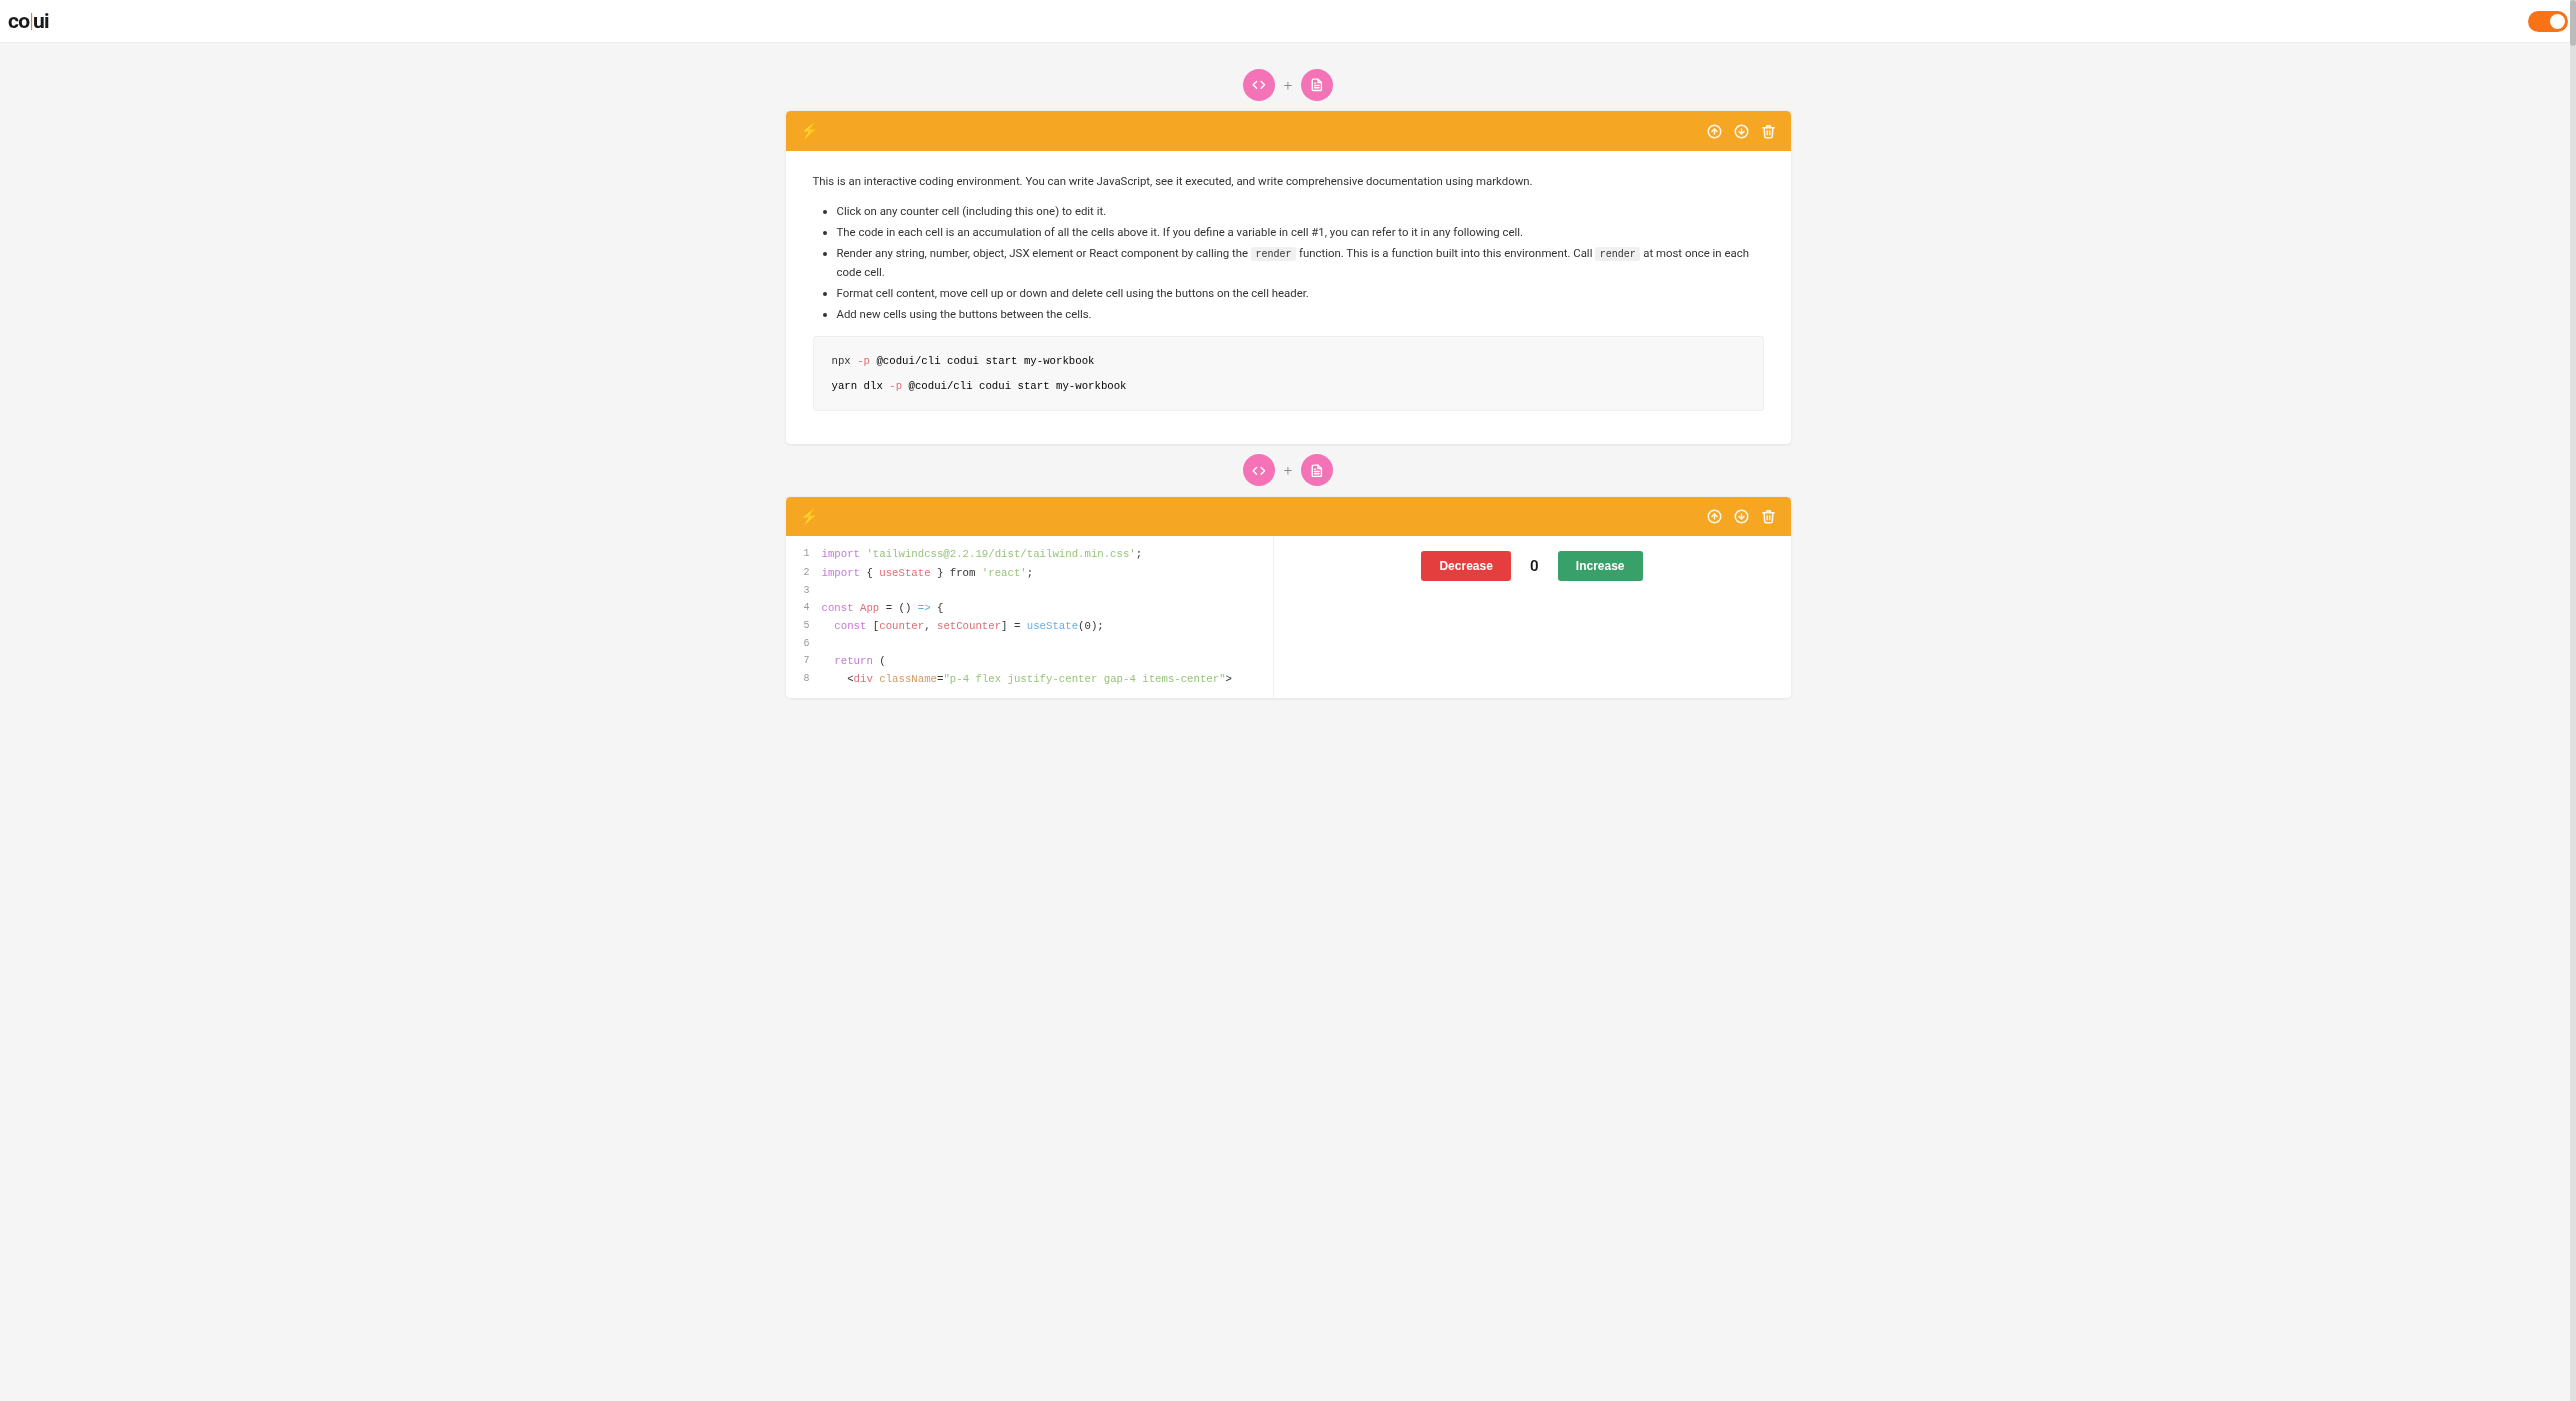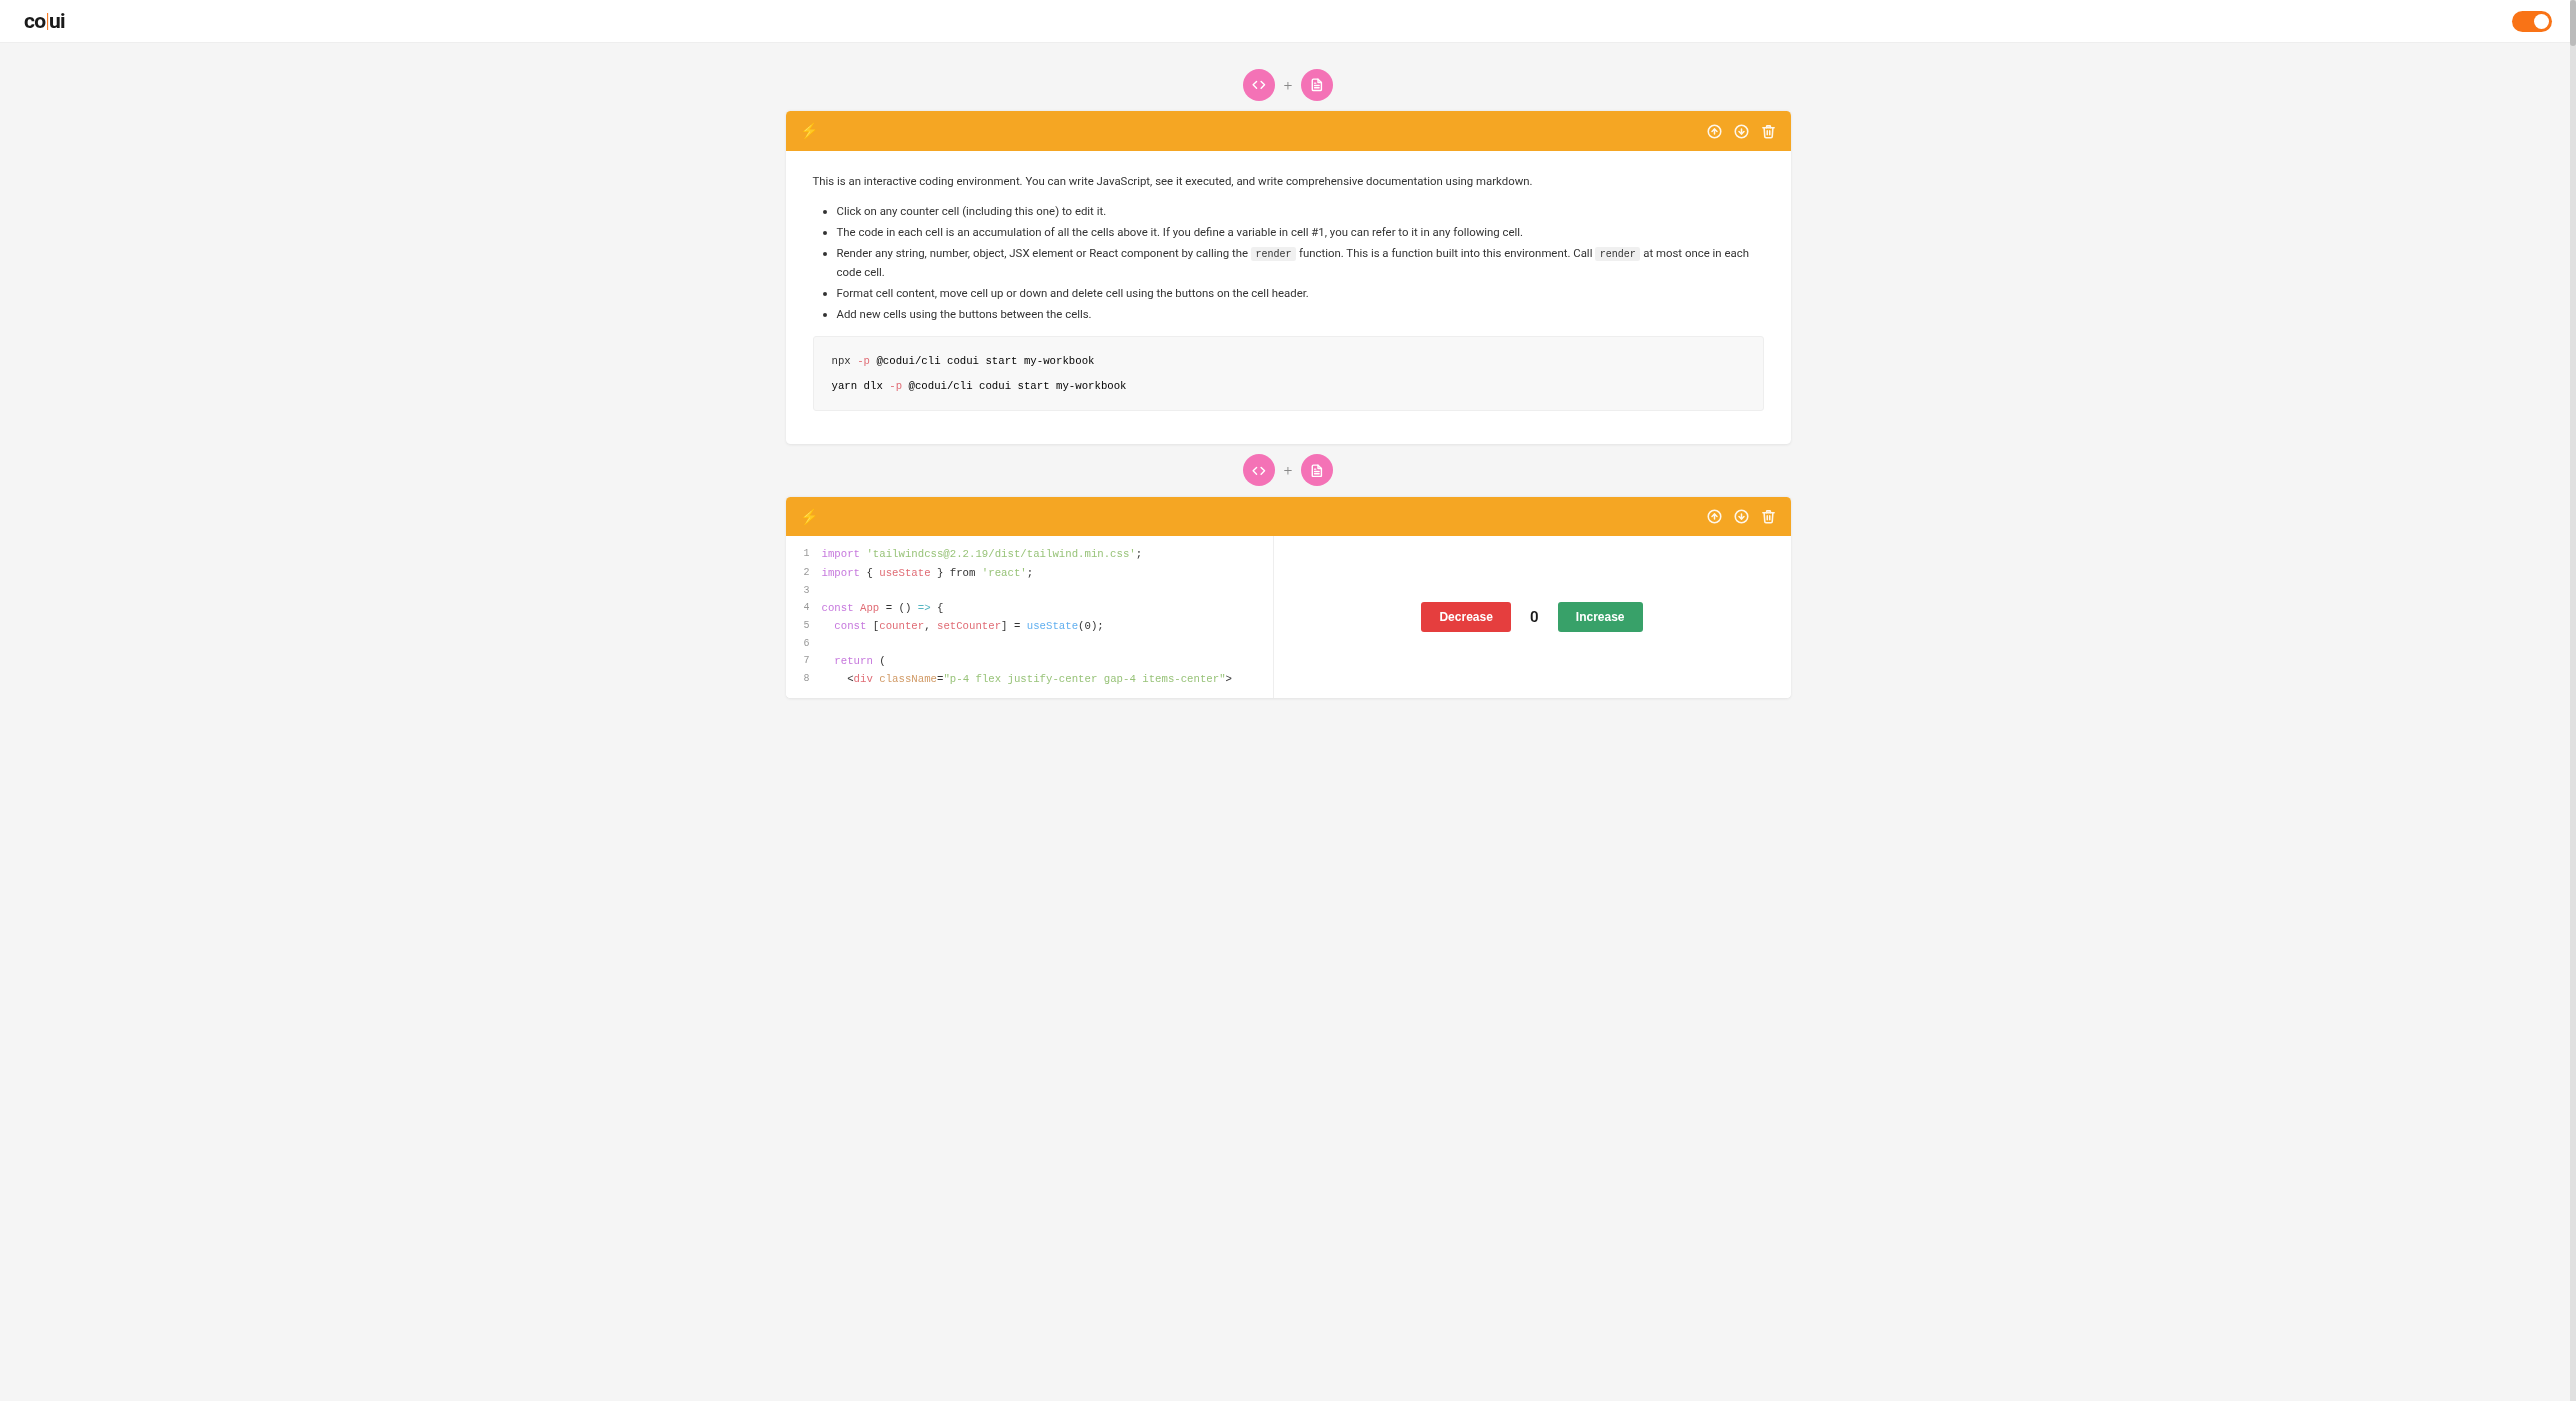--- a/index.html
+++ b/index.html
@@ -7,21 +7,21 @@
       font-family: -apple-system, BlinkMacSystemFont, 'Segoe UI', Roboto, sans-serif;
       background: #f5f5f5;
       min-height: 100vh;
     }
 
     
     .navbar {
       display: flex;
       align-items: center;
       justify-content: space-between;
-      padding: 9px 24px;
+      padding: 9px 8px;
       background: #fff;
       border-bottom: 0.8px solid #eee;
     }
     .logo {
       font-size: 21px;
       font-weight: 700;
       color: #1a1a1a;
       letter-spacing: -0.8px;
     }
     .logo-co { color: #1a1a1a; }
@@ -211,21 +211,21 @@
     .tok-name { color: #e06c75; }
     .tok-arrow { color: #56b6c2; }
     .tok-fn { color: #61afef; }
     .tok-tag { color: #e06c75; }
     .tok-attr { color: #d19a66; }
 
     .code-output {
       width: 517px;
       background: #fff;
       display: flex;
-      align-items: center;
+      align-items: flex-start;
       justify-content: center;
       padding: 15px;
     }
 
     
     .counter-ui {
       display: flex;
       align-items: center;
       gap: 12px;
     }

